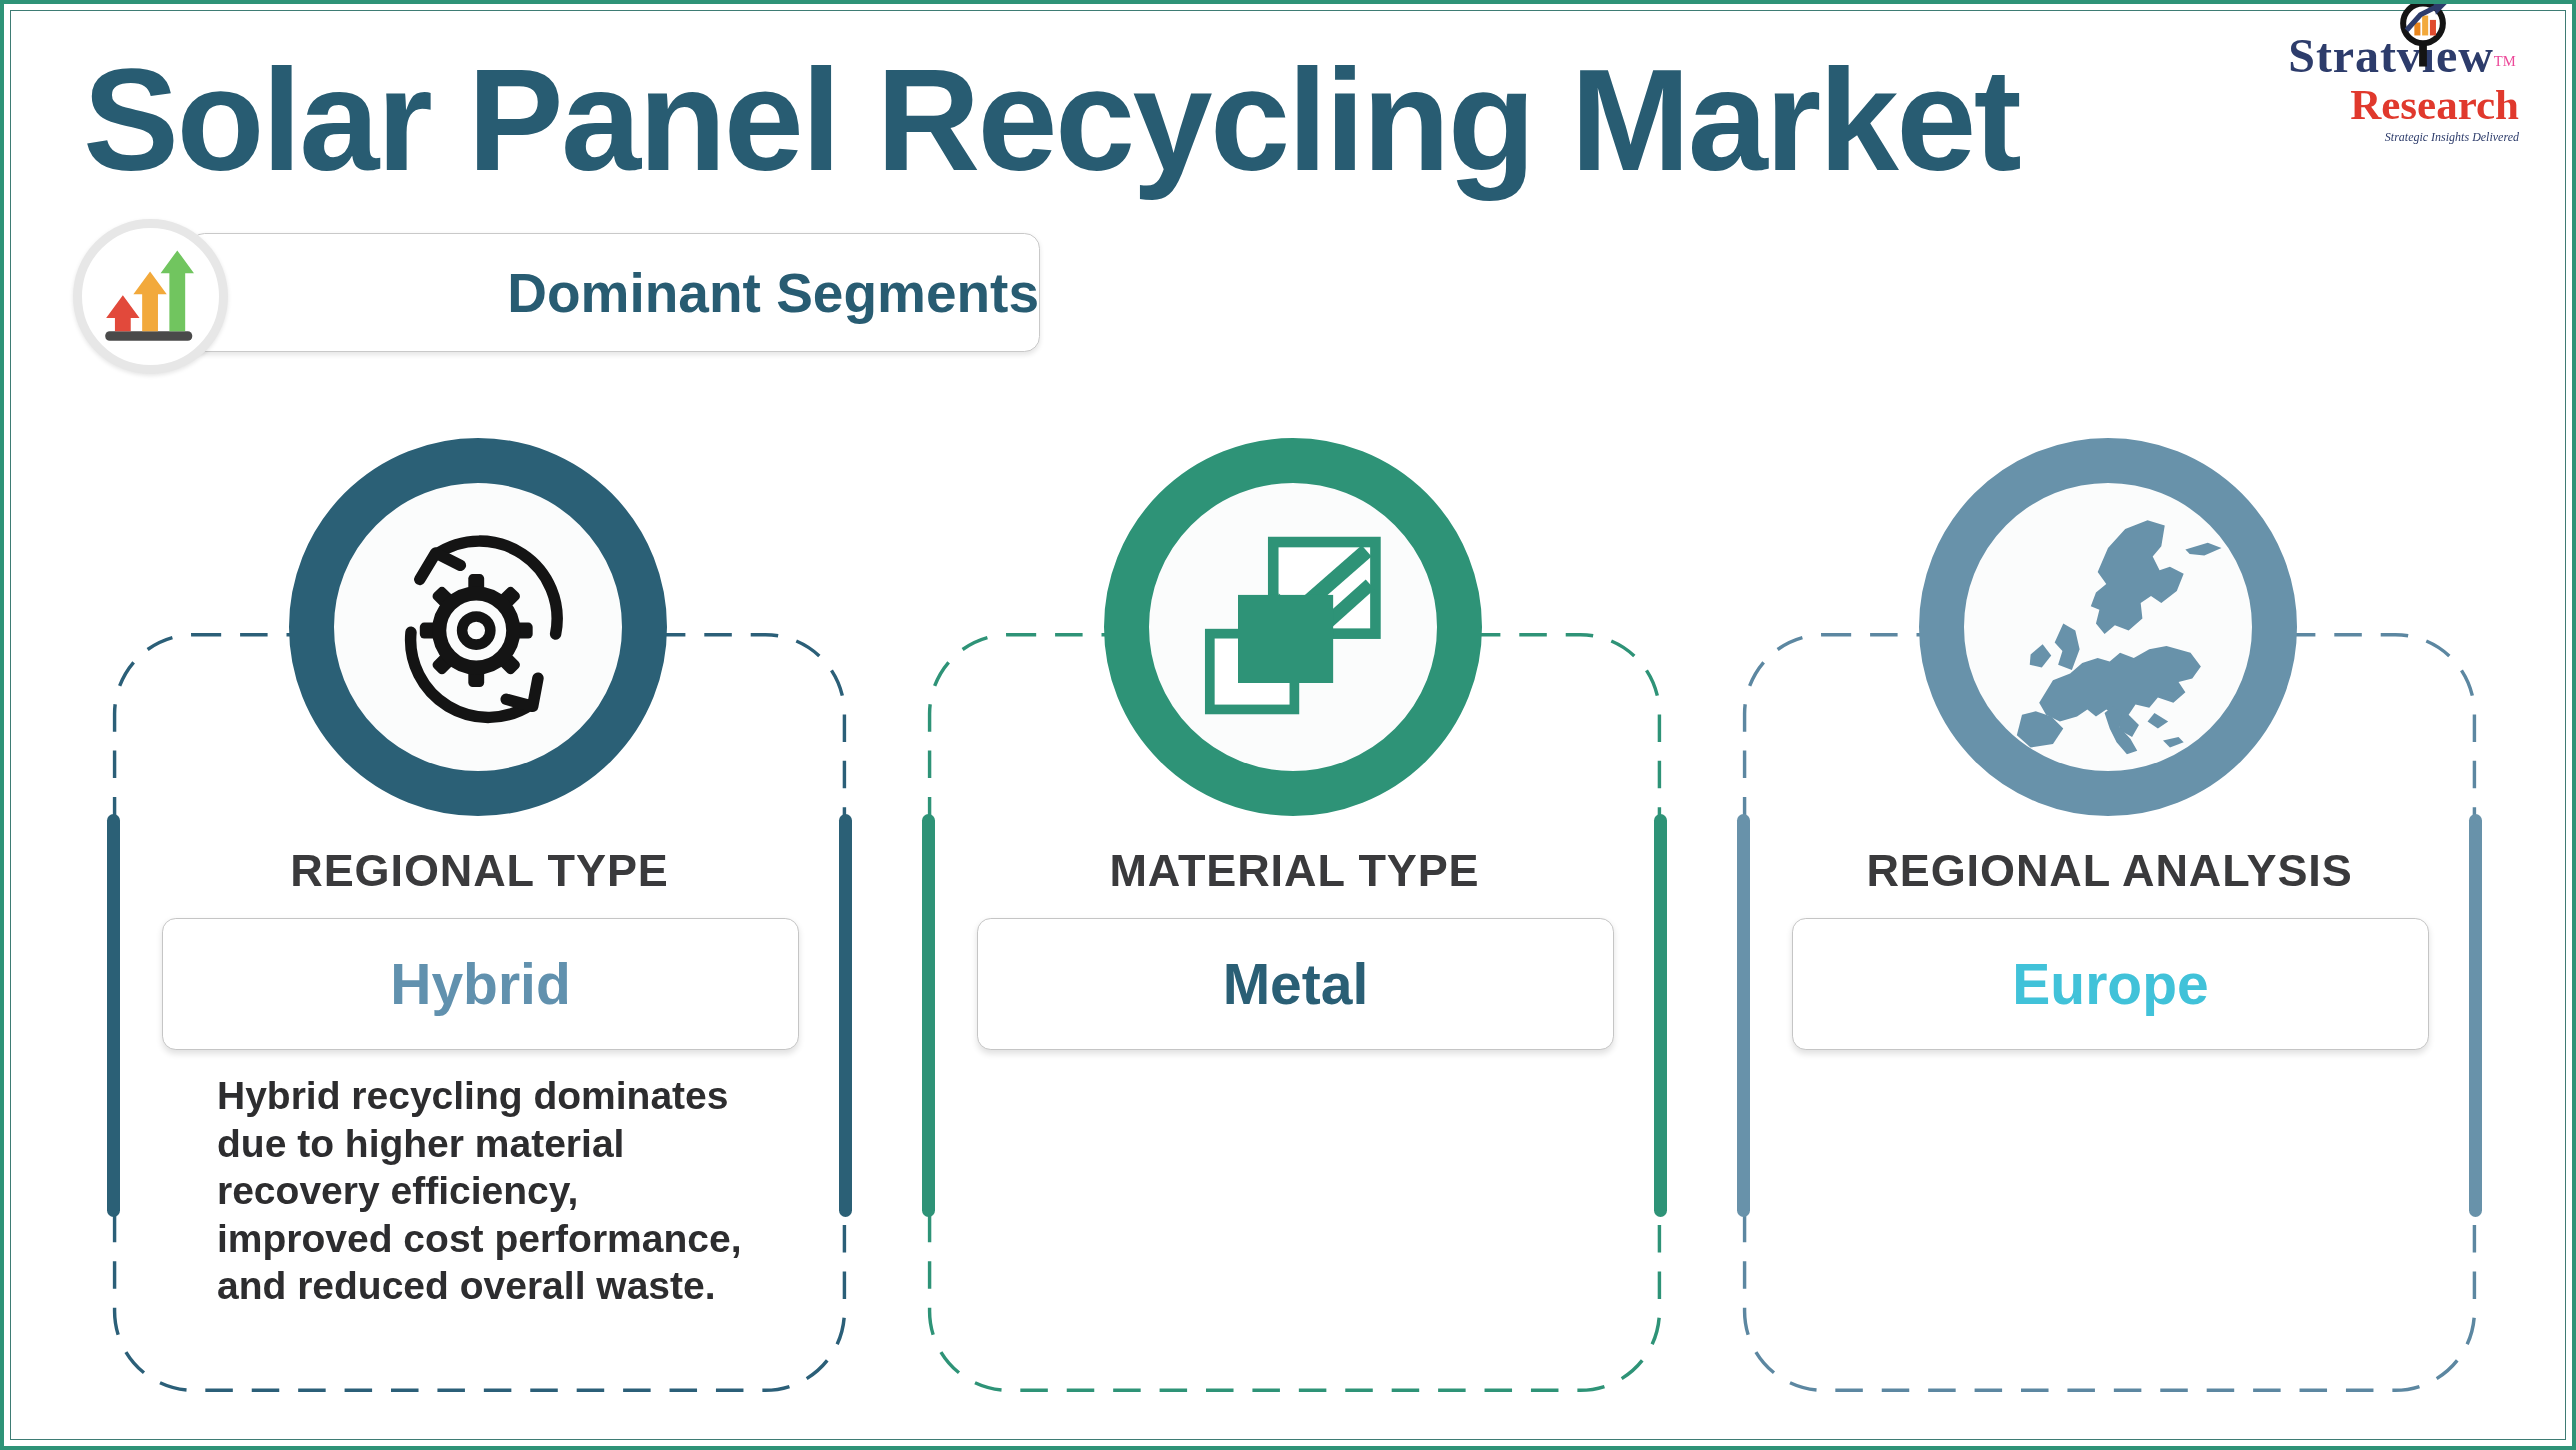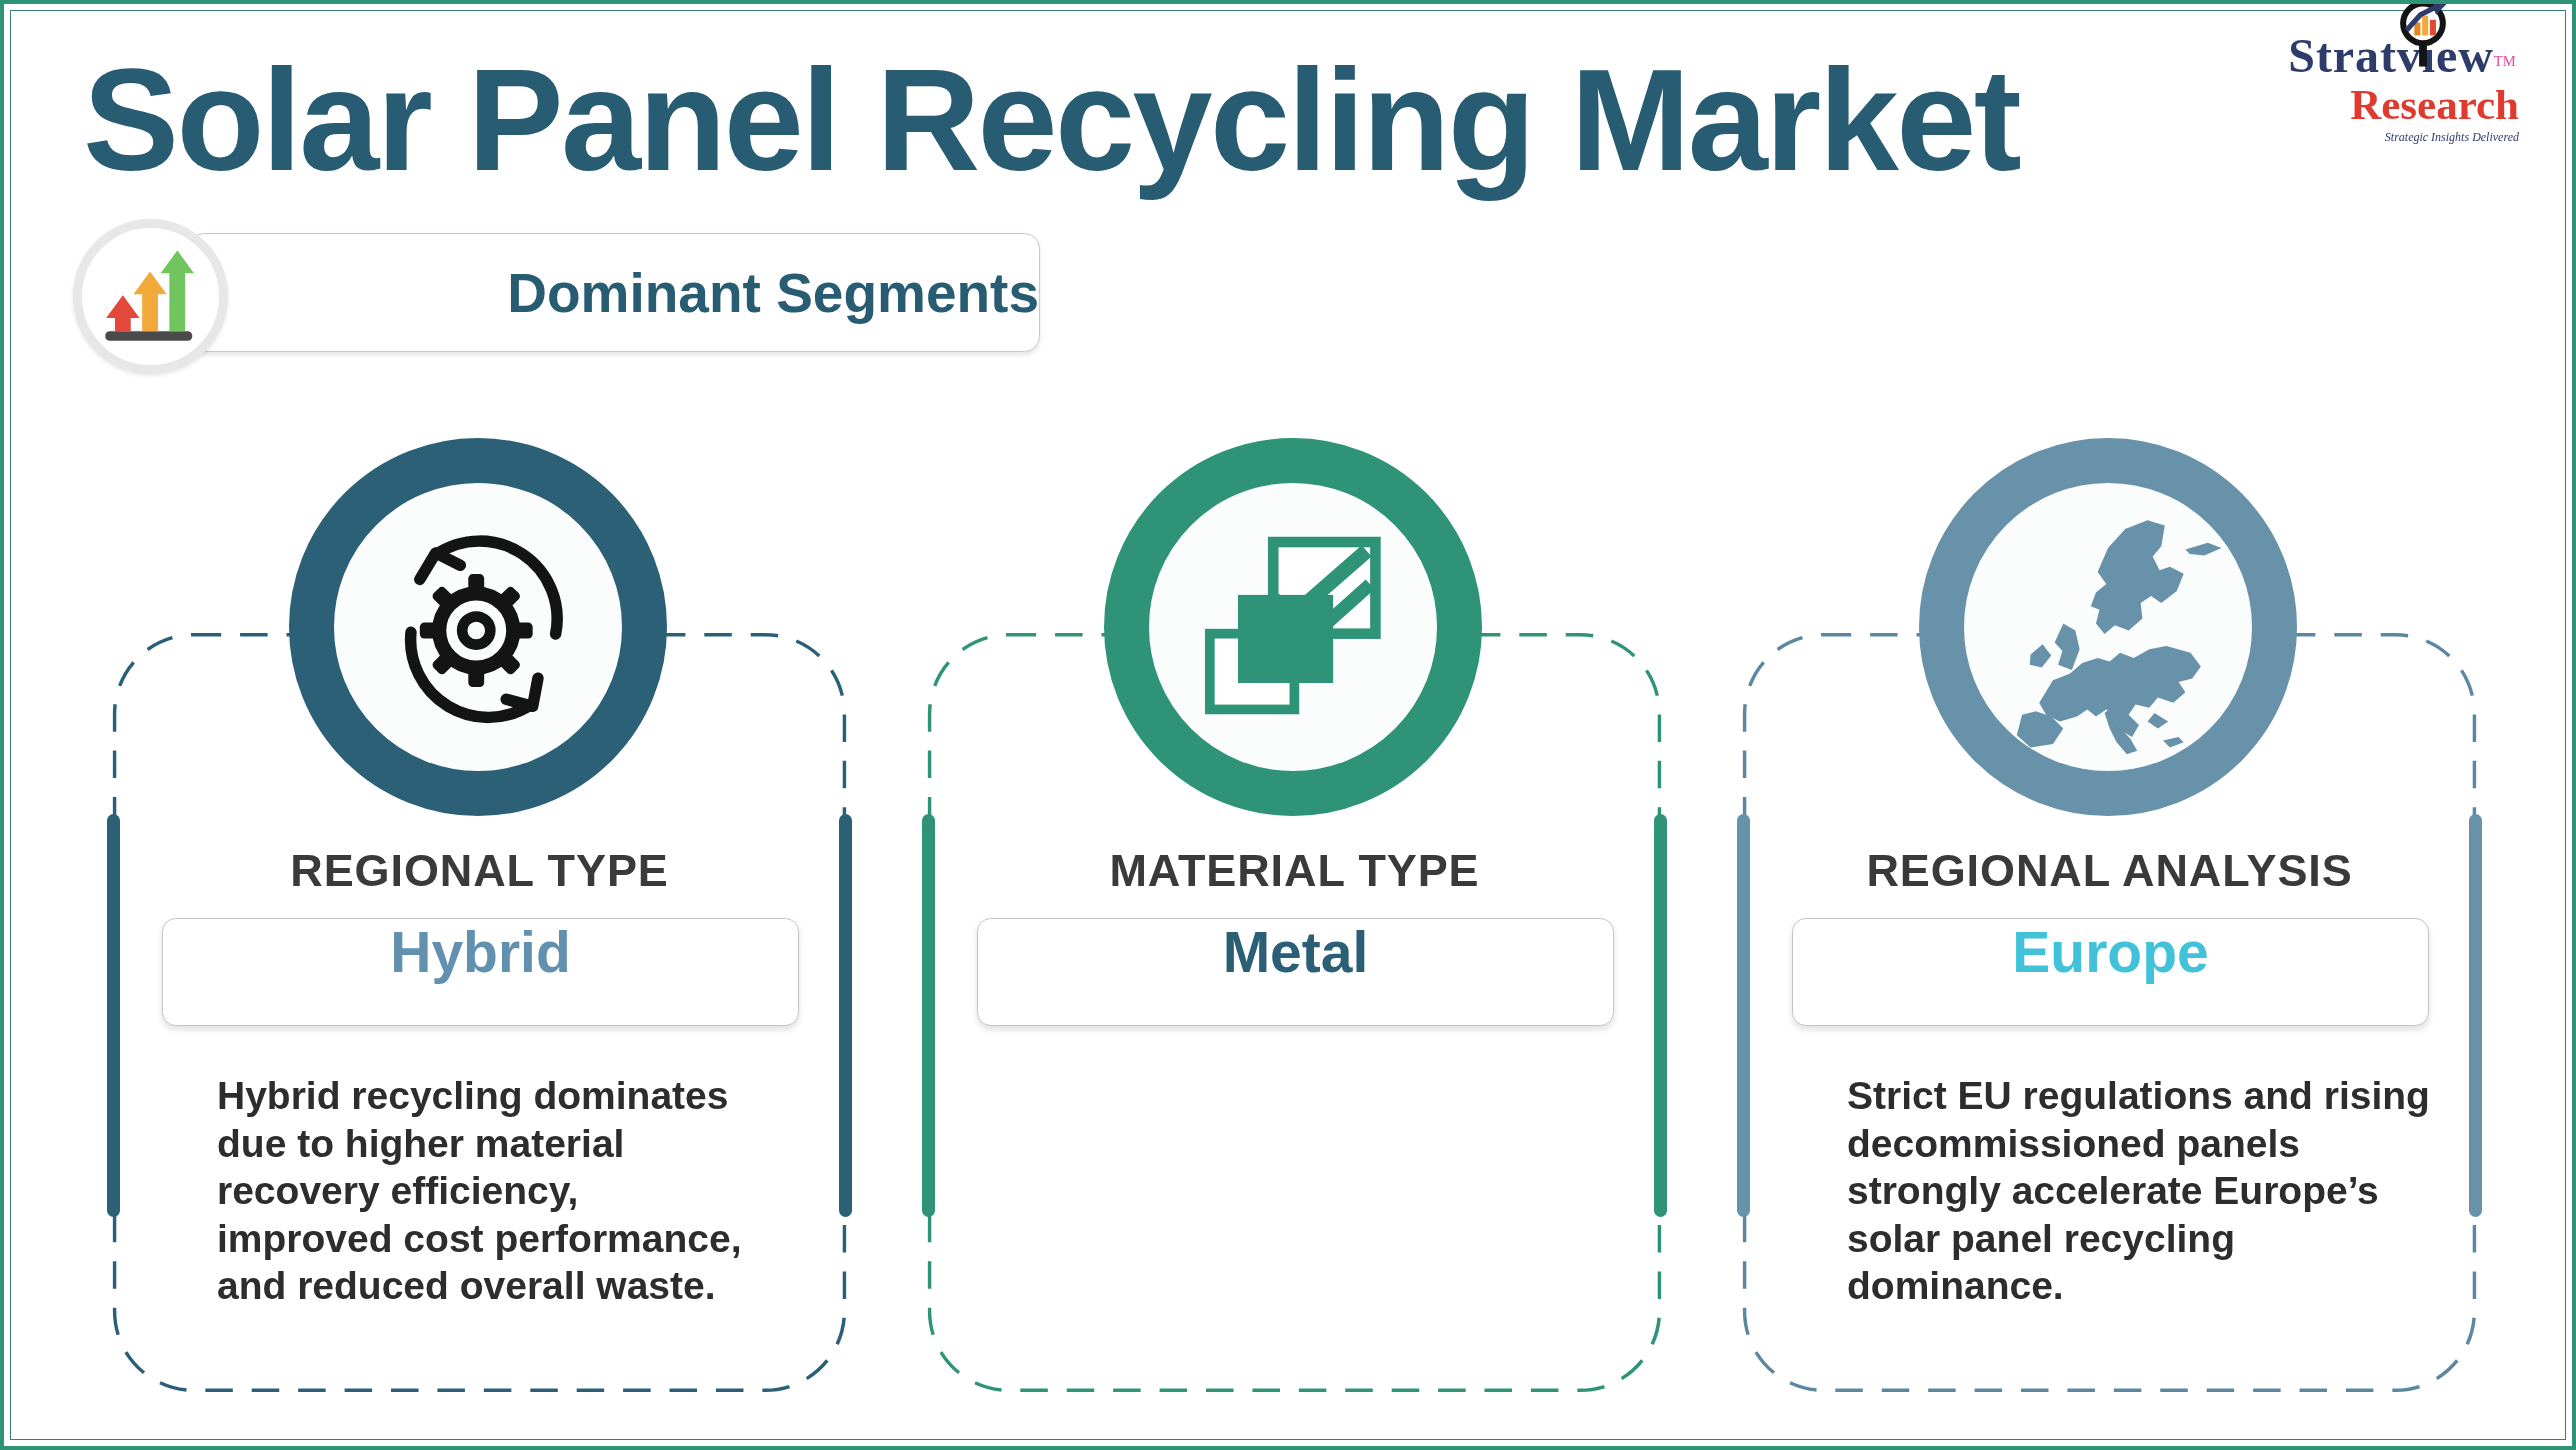--- a/index.html
+++ b/index.html
@@ -65,24 +65,24 @@
     position:absolute; top:182px; width:13px; height:403px;
     background:var(--accent); border-radius:6.9px;
   }
   .card .side-bar.left{ left:-5.2px; }
   .card .side-bar.right{ right:-5.2px; }
   .card .heading{
     position:absolute; left:0; right:0; top:213px; text-align:center;
     font-size:45px; font-weight:700; color:#3A3A3C; letter-spacing:0.9px;
   }
   .card .value-box{
-    position:absolute; left:50px; right:48px; top:286px; height:108px;
+    position:absolute; left:50px; right:48px; top:286px; height:132px;
     background:#ffffff; border:1.7px solid #C5C5C5; border-radius:13.8px;
     box-shadow:0 3.4px 6px rgba(0,0,0,.12);
-    display:flex; justify-content:center; box-sizing:border-box;
+    display:flex; align-items:center; justify-content:center; box-sizing:border-box;
   }
   .card .value{ font-size:57px; font-weight:700; color:var(--value-color); }
   .card .description{
     position:absolute; left:105px; top:440px;
     font-size:39px; line-height:1.22; font-weight:700; color:#2D2D2F;
     text-align:left;
   }
   .card[data-card="0"] .description{ width:533px; }
   .card[data-card="1"] .description{ width:602px; }
   .card[data-card="2"] .description{ width:585px; }
@@ -212,16 +212,15 @@
             <path d="M204,250 l16,10 -12,8 -12,-8 Z"></path>
             <path d="M214,282 l18,-4 6,6 -16,6 Z"></path>
           </g>
         </svg>
       </span>
     </div>
     <div class="heading">REGIONAL ANALYSIS</div>
     <div class="value-box">
       <span class="value">Europe</span>
     </div>
-    <div class="description">Strict EU regulations and rising decommissioned panels strongly accelerate Europe’s solar panel recycling dominance.</div>
   </div>
 </div>
 
 
 </body></html>

